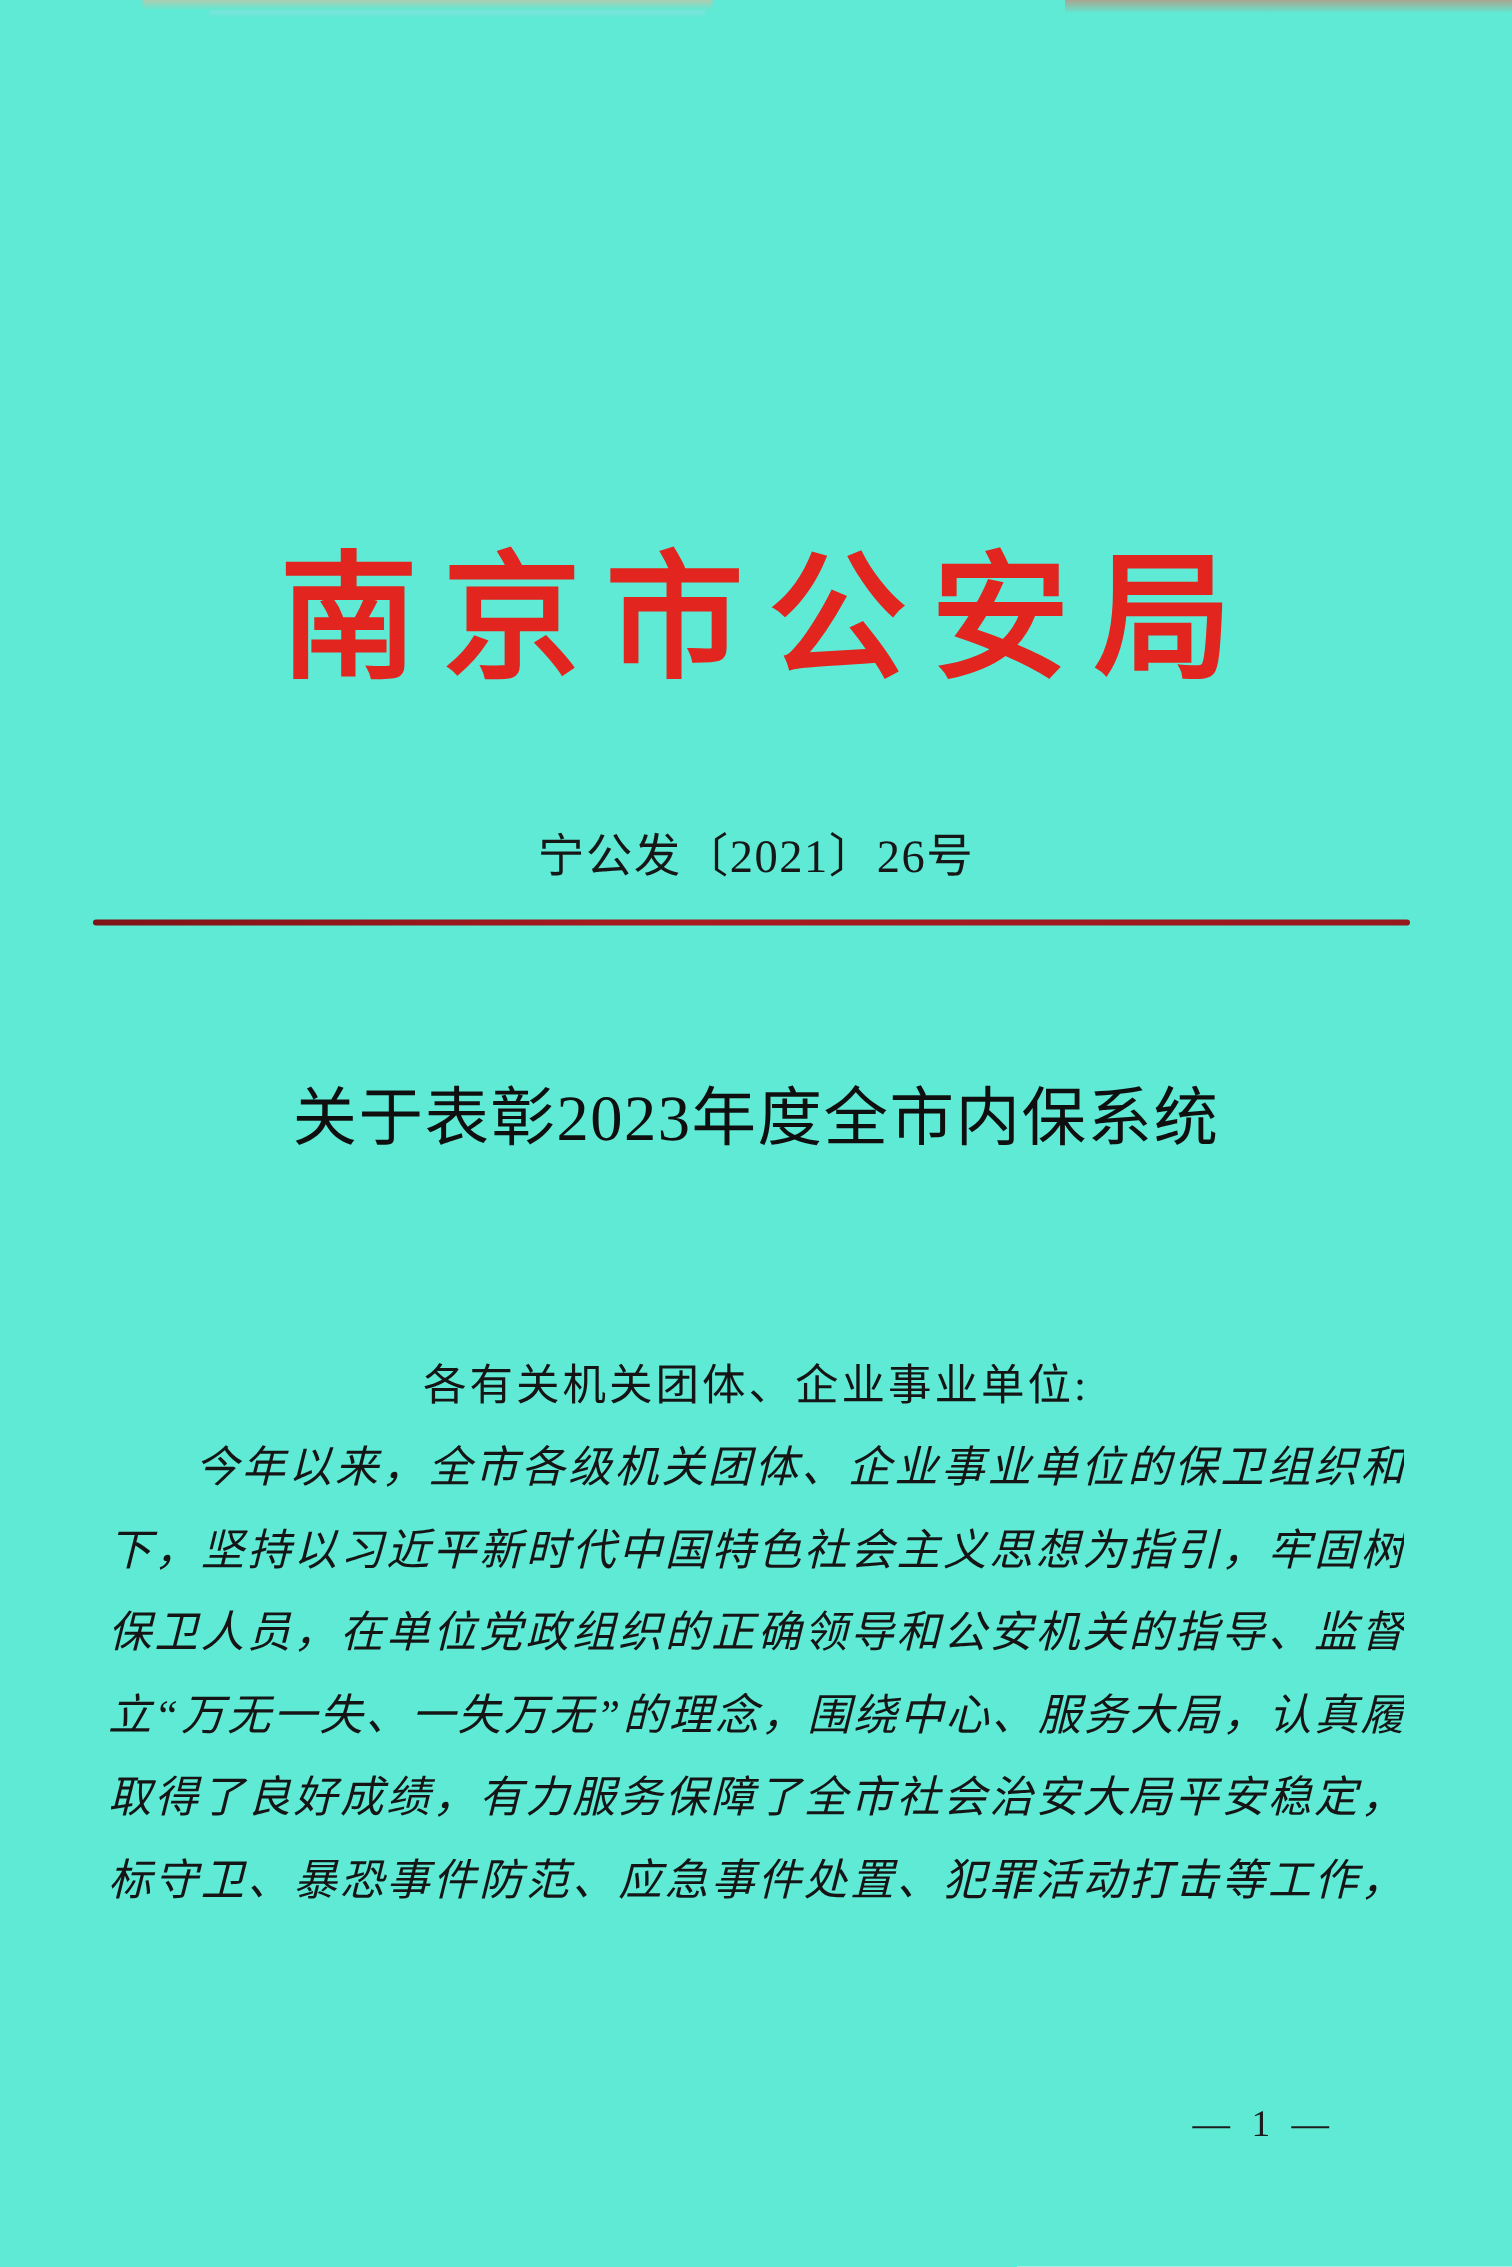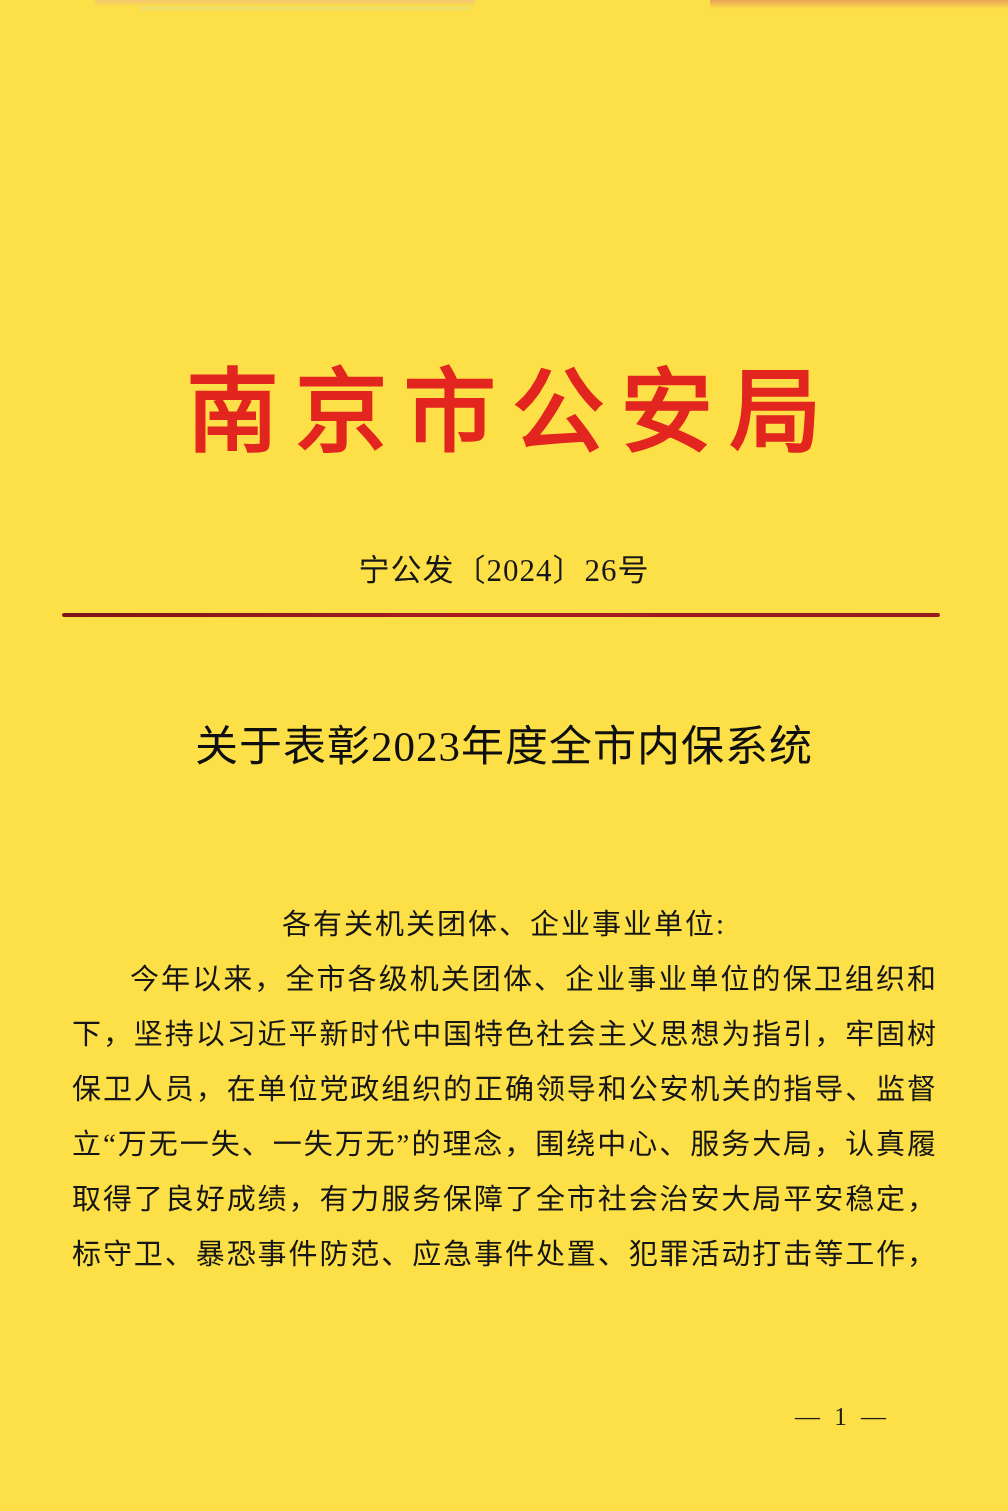--- a/index.html
+++ b/index.html
@@ -6,21 +6,21 @@
     margin: 0;
     padding: 0;
     background: #e9e9e9;
     font-family: "Liberation Serif", "DejaVu Serif", serif;
   }
   .page {
     position: relative;
     width: 1008px;
     height: 1511px;
     margin: 0 auto;
-    background: #fde047;
+    background: #5eead4;
     overflow: hidden;
     color: #1c1c1c;
   }
   
   .artifact {
     position: absolute;
     pointer-events: none;
   }
   .artifact-1 {
     left: 95px; top: 0; width: 380px; height: 7px;
@@ -92,20 +92,21 @@
   .salutation {
     text-align: center;
     letter-spacing: 2px;
   }
   .body-line {
     text-align: justify;
     text-align-last: justify;
     text-justify: inter-character;
     overflow: hidden;
     white-space: nowrap;
+    font-style: italic;
   }
   .body-line.first {
     text-indent: 2em;
   }
   .page-number {
     position: absolute;
     top: 1400px;
     right: 118px;
     font-size: 25px;
     line-height: 34px;
@@ -119,21 +120,21 @@
 <body>
 
 <div class="page">
 
   <div class="artifact artifact-1"></div>
   <div class="artifact artifact-2"></div>
   <div class="artifact artifact-3"></div>
 
   <div class="agency-header" style="color: rgb(226, 37, 31);">南京市公安局</div>
 
-  <div class="doc-number">宁公发〔2024〕26号</div>
+  <div class="doc-number">宁公发〔2021〕26号</div>
 
   <div class="red-divider"></div>
 
   <div class="doc-title">
     <div>关于表彰2023年度全市内保系统</div>
   </div>
 
   <div class="doc-body">
     <div class="salutation">各有关机关团体、企业事业单位:</div>
     <div class="body-line first">今年以来，全市各级机关团体、企业事业单位的保卫组织和</div>

